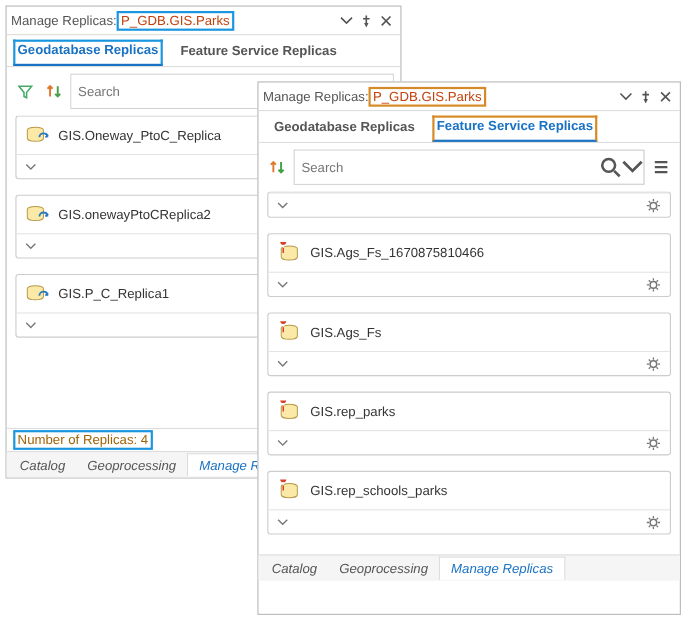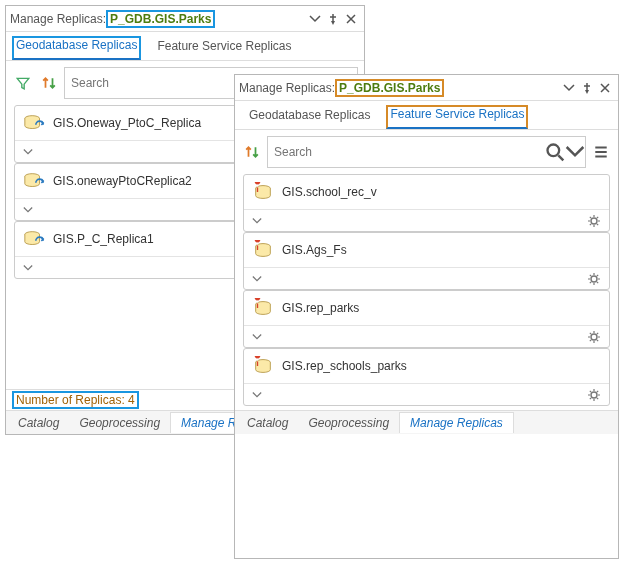--- a/index.html
+++ b/index.html
@@ -23,34 +23,35 @@
   .pane-right { left: 234px; top: 74px; width: 385px; height: 485px; z-index: 2; }
 
   .title-bar {
     display: flex;
     align-items: center;
     height: 26px;
     padding: 0 4px;
     border-bottom: 1px solid #ddd;
   }
   .title-label { color: #555; }
-  .title-value { color: #4d7c0f; font-weight: 700; }
+  .title-value { color: #c2410c; font-weight: 400; }
   .spacer { flex: 1; }
   .tb-icon {
     width: 18px; height: 18px;
     display: flex; align-items: center; justify-content: center;
     color: #555; cursor: pointer;
   }
   .tb-icon svg { width: 12px; height: 12px; }
 
   .tab-row {
     display: flex;
     padding: 4px 6px 0 6px;
     gap: 8px;
     border-bottom: 1px solid #ddd;
+    font-weight: bold;
   }
   .tab {
     padding: 3px 8px 5px;
     color: #555;
     cursor: pointer;
     border-bottom: 2px solid transparent;
   }
   .tab.active { color: #1a72c4; border-bottom: 2px solid #1a72c4; }
 
   .toolbar {
@@ -80,21 +81,21 @@
   }
   .menu-icon { width: 22px; height: 22px; display:flex;align-items:center;justify-content:center;cursor:pointer;color:#555;}
 
   .list {
     padding: 0 8px 4px 8px;
     overflow: hidden;
   }
   .item-card {
     border: 1px solid #ccc;
     border-radius: 3px;
-    margin-bottom: 0;
+    margin-bottom: 14px;
     background: #fff;
   }
   .item-main {
     display: flex;
     align-items: center;
     gap: 8px;
     padding: 6px 8px;
     min-height: 30px;
   }
   .db-icon { width: 22px; height: 22px; display:flex;align-items:center;justify-content:center; }
@@ -351,27 +352,41 @@
     </div>
     <span class="menu-icon">
         <svg viewBox="0 0 14 14" width="16" height="16">
           <use href="#menu"></use>
         </svg>
       </span>
   </div>
 
   <div class="list">
     <div class="item-card">
+      <div class="item-expand">
+        <span class="chev">
+            <svg viewBox="0 0 12 12">
+              <use href="#chev-down"></use>
+            </svg>
+          </span>
+        <span class="gear">
+            <svg viewBox="0 0 14 14">
+              <use href="#gear"></use>
+            </svg>
+          </span>
+      </div>
+    </div>
+    <div class="item-card">
       <div class="item-main">
         <span class="db-icon">
             <svg viewBox="0 0 24 20" width="24" height="20">
               <use href="#db-fs"></use>
             </svg>
           </span>
-        <span class="item-name">GIS.school_rec_v</span>
+        <span class="item-name">GIS.Ags_Fs_1670875810466</span>
       </div>
       <div class="item-expand">
         <span class="chev">
             <svg viewBox="0 0 12 12">
               <use href="#chev-down"></use>
             </svg>
           </span>
         <span class="gear">
             <svg viewBox="0 0 14 14">
               <use href="#gear"></use>

